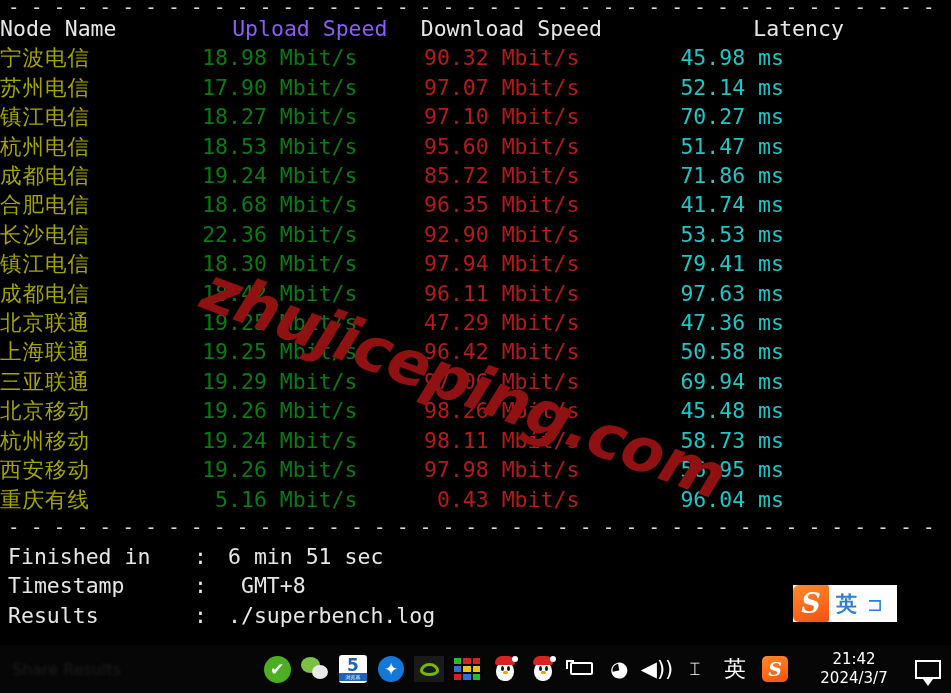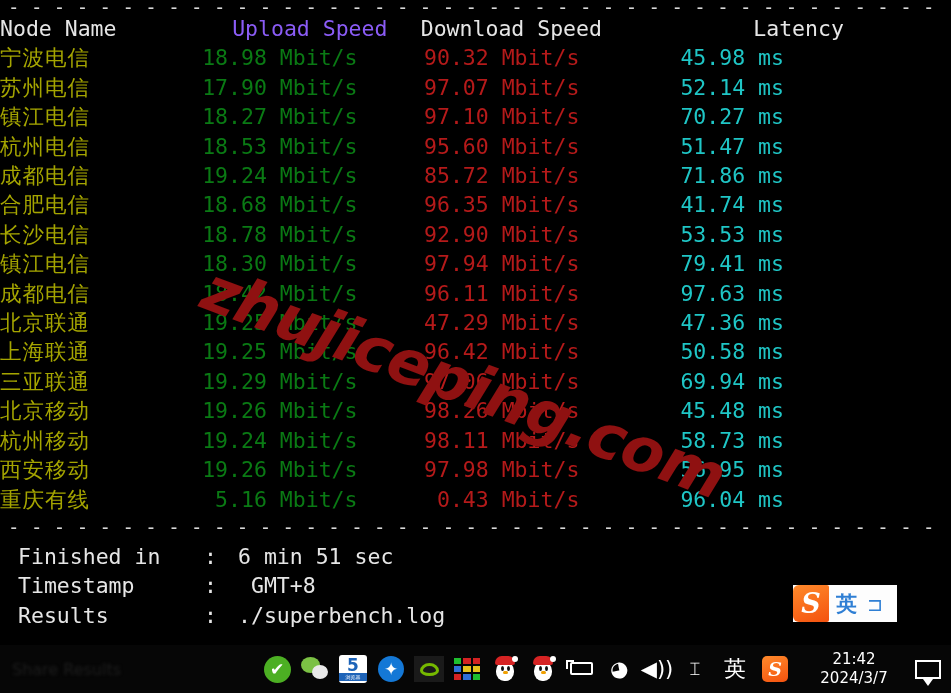--- a/index.html
+++ b/index.html
@@ -72,21 +72,21 @@
   .v-up  .num { width:68px; }
   .v-down .num { width:68px; }
   .v-lat  .num { width:68px; }
 
   
   .summary {
     color:#e6e6e6;
     font-family:"DejaVu Sans Mono","Liberation Mono",monospace;
     font-size:21.5px;
     line-height:29.5px;
-    padding-left:18px;
+    padding-left:8px;
     white-space:pre;
   }
   .summary .lbl { display:inline-block; width:186px; }
   .summary .sep { display:inline-block; width:34px; }
 
   
   #watermark {
     position:absolute;
     left:218px; top:252px;
     transform:rotate(20.5deg);
@@ -285,21 +285,21 @@
             <td class="v-lat"><span class="num">71.86</span> ms</td>
           </tr>
           <tr>
             <td class="v-node">合肥电信</td>
             <td class="v-up"><span class="num">18.68</span> Mbit/s</td>
             <td class="v-down"><span class="num">96.35</span> Mbit/s</td>
             <td class="v-lat"><span class="num">41.74</span> ms</td>
           </tr>
           <tr>
             <td class="v-node">长沙电信</td>
-            <td class="v-up"><span class="num">18.78</span> Mbit/s</td>
+            <td class="v-up"><span class="num">22.36</span> Mbit/s</td>
             <td class="v-down"><span class="num">92.90</span> Mbit/s</td>
             <td class="v-lat"><span class="num">53.53</span> ms</td>
           </tr>
           <tr>
             <td class="v-node">镇江电信</td>
             <td class="v-up"><span class="num">18.30</span> Mbit/s</td>
             <td class="v-down"><span class="num">97.94</span> Mbit/s</td>
             <td class="v-lat"><span class="num">79.41</span> ms</td>
           </tr>
           <tr>

